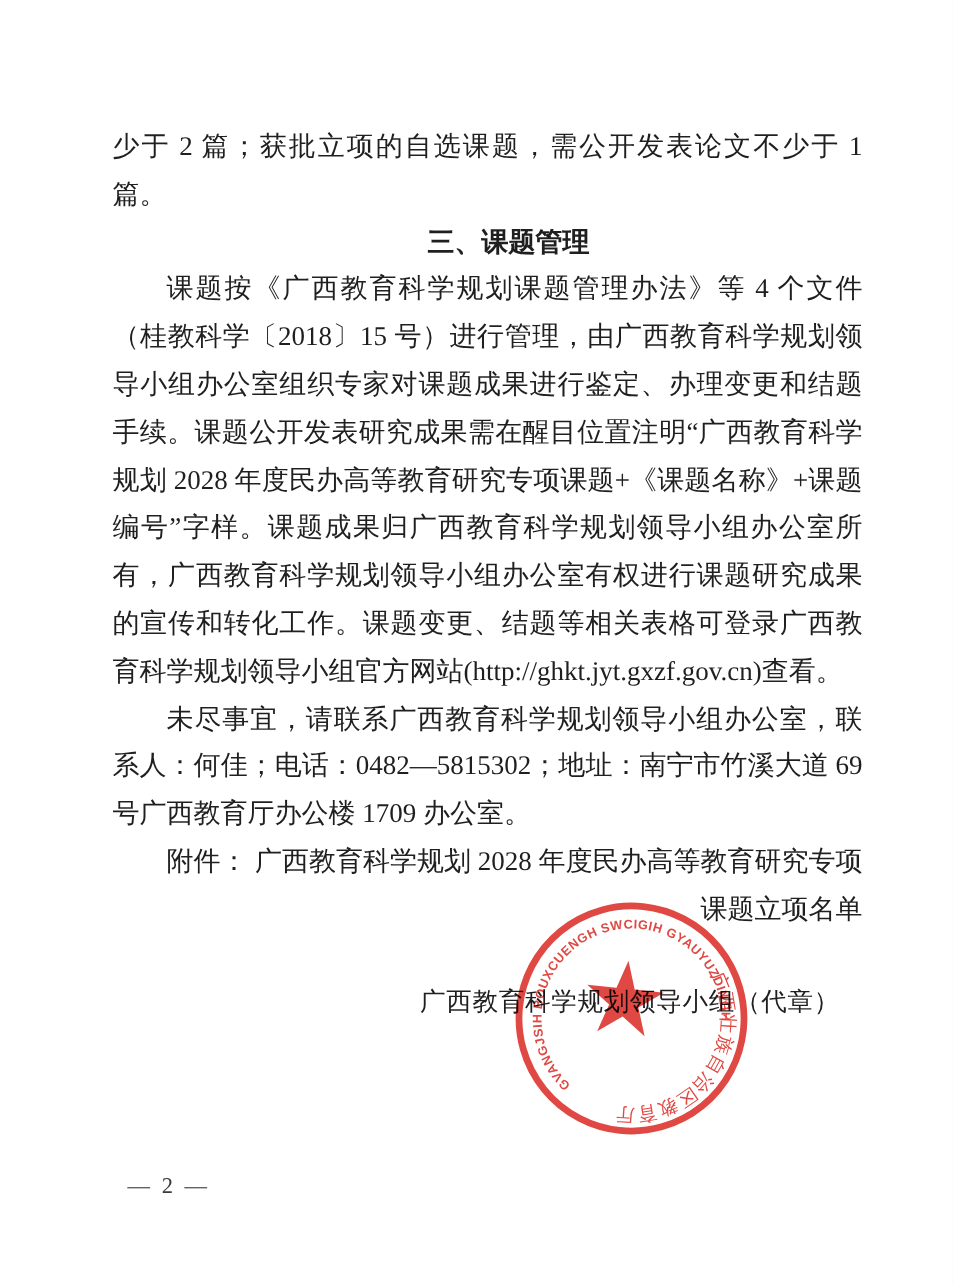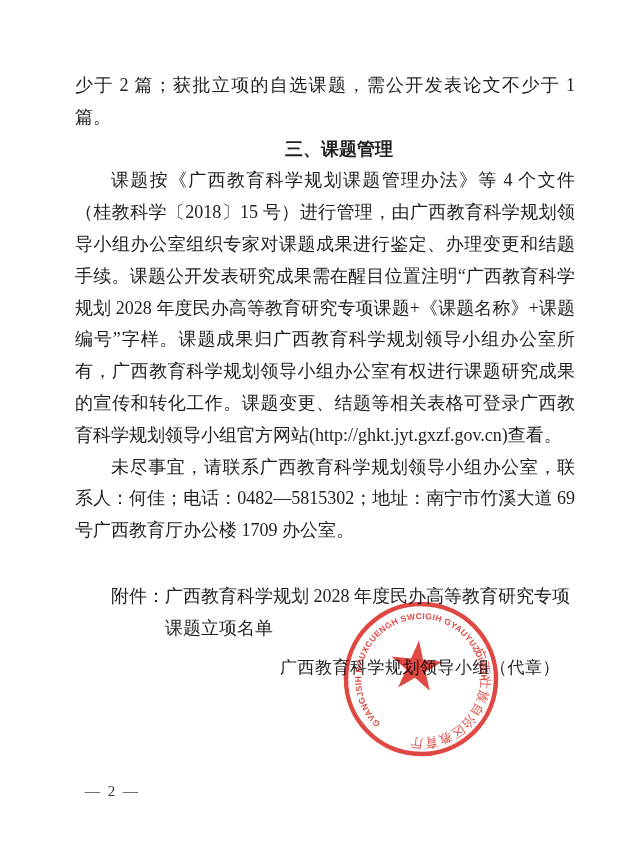--- a/index.html
+++ b/index.html
@@ -7,39 +7,39 @@
     position:relative;
     width:635px;height:856px;
     background:#ffffff;
     outline:1px solid #ededed;
     overflow:hidden;
     font-family:"Liberation Serif","DejaVu Serif",serif;
     color:#1f1f1f;
   }
   .content{
     position:absolute;
-    left:75px; top:70px; width:500px;
+    left:75px; top:82px; width:500px;
     font-size:18px; line-height:31.8px;
     text-align:justify;
   }
   .content p{margin:0;}
   .body-para{text-indent:36px;}
   .heading{
     margin:0;
     text-indent:28px;
     font-family:"Liberation Sans","DejaVu Sans",sans-serif;
     font-weight:bold;
     font-size:18px; line-height:31.8px;
     text-align:center;
   }
   .attachment{
     display:flex;
-    margin-top:34px;
+    margin-top:0;
     padding-left:36px;
-    text-align:left;
+    text-align:right;
   }
   .att-label{white-space:nowrap;}
   .att-text{flex:1;}
   .signature{
     position:absolute;
     top:657px; right:75px;
     font-size:17px; line-height:22px;
     letter-spacing:0.5px;
     white-space:nowrap;
   }

